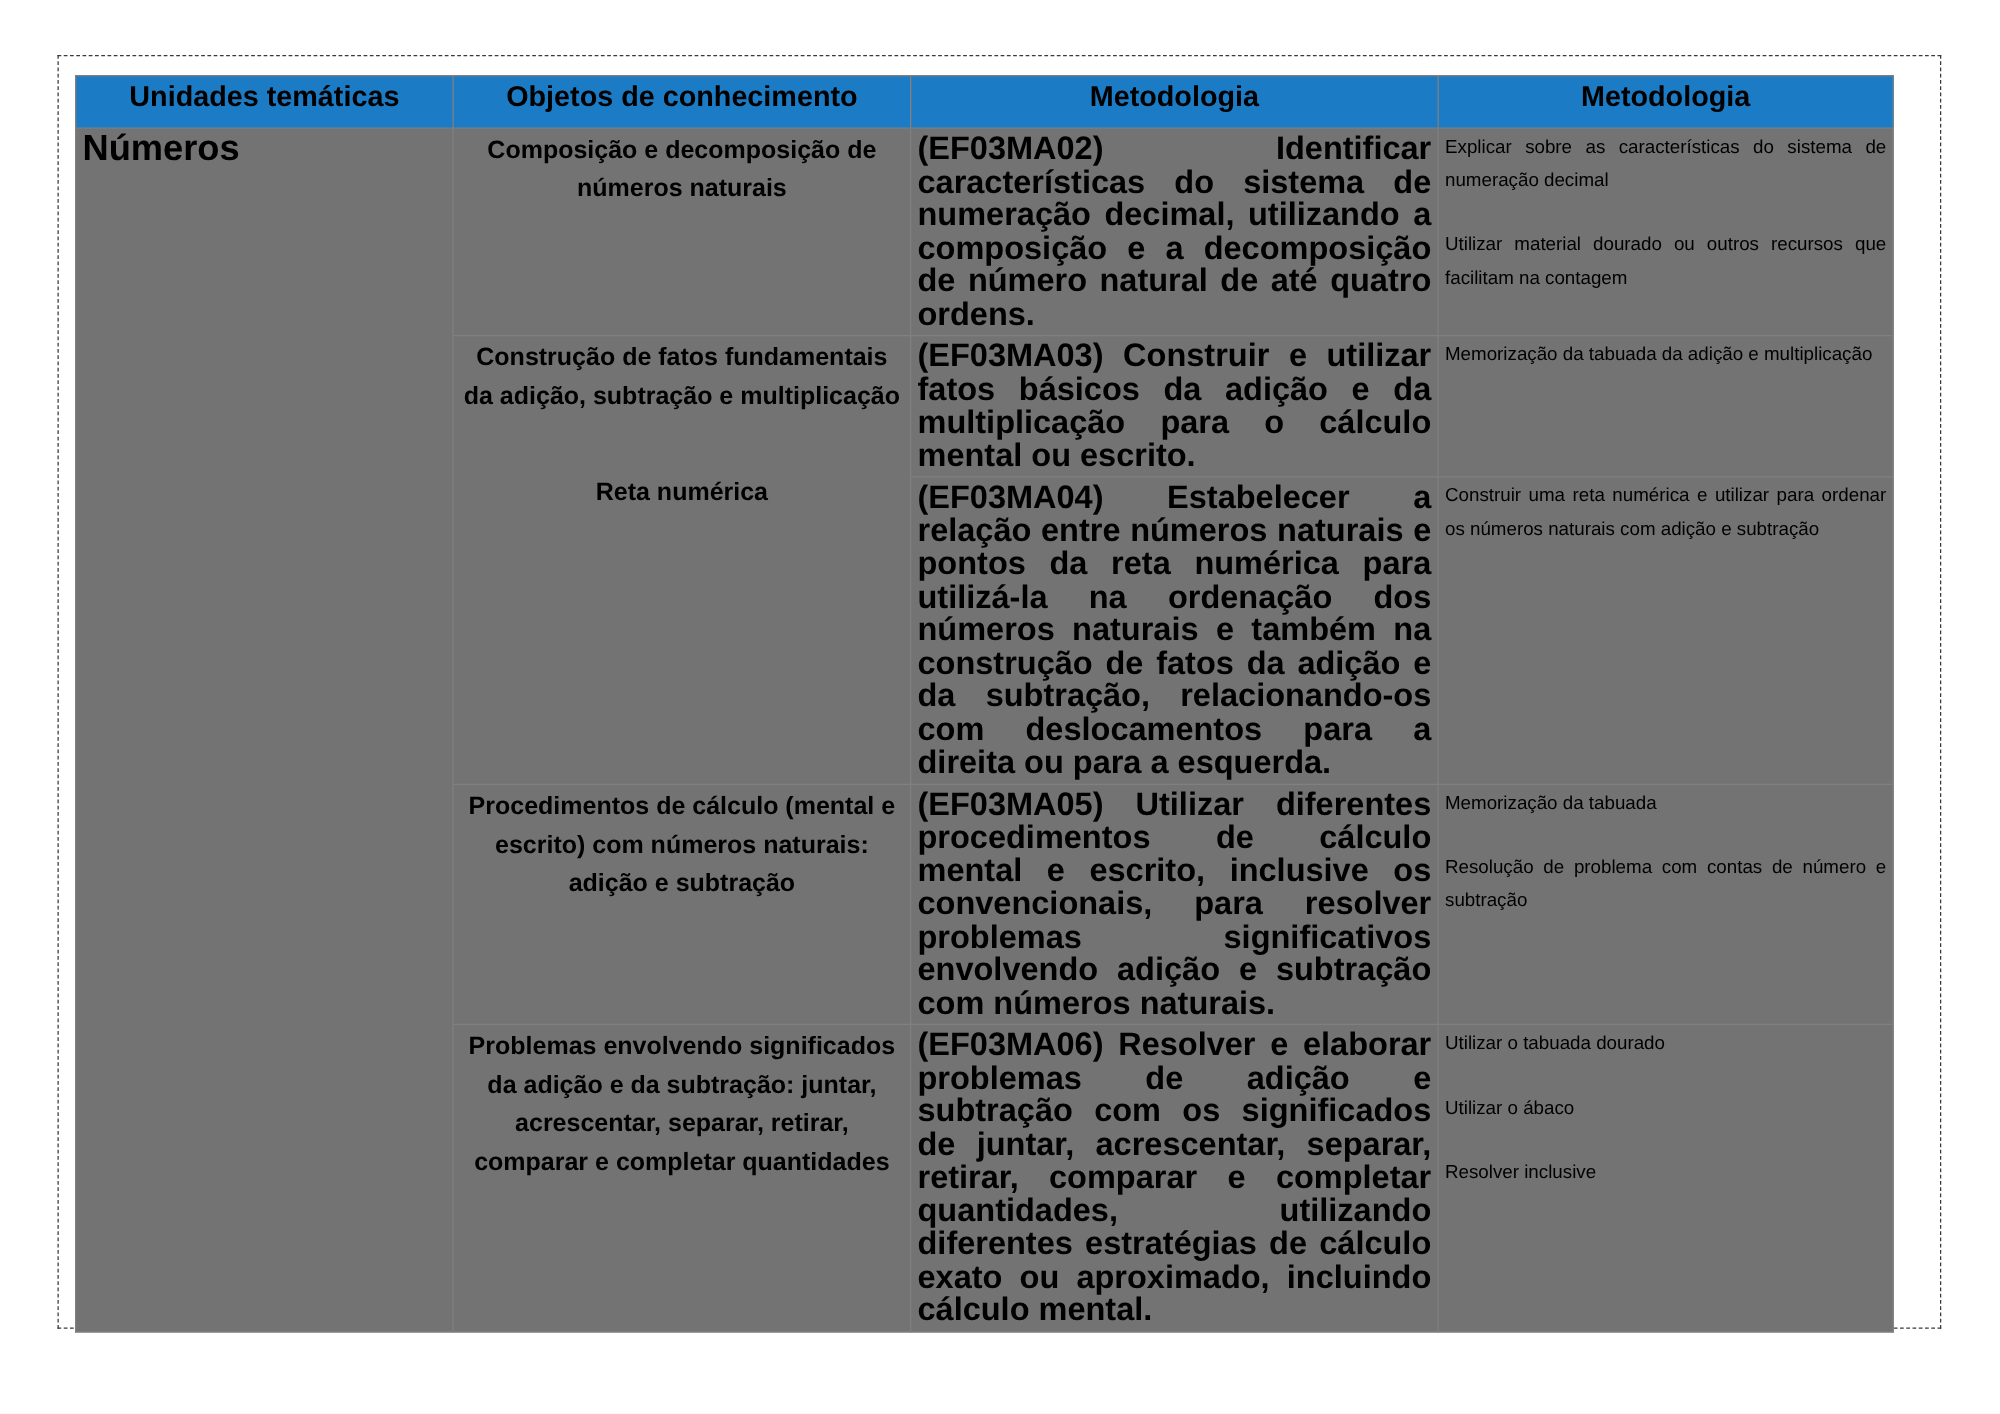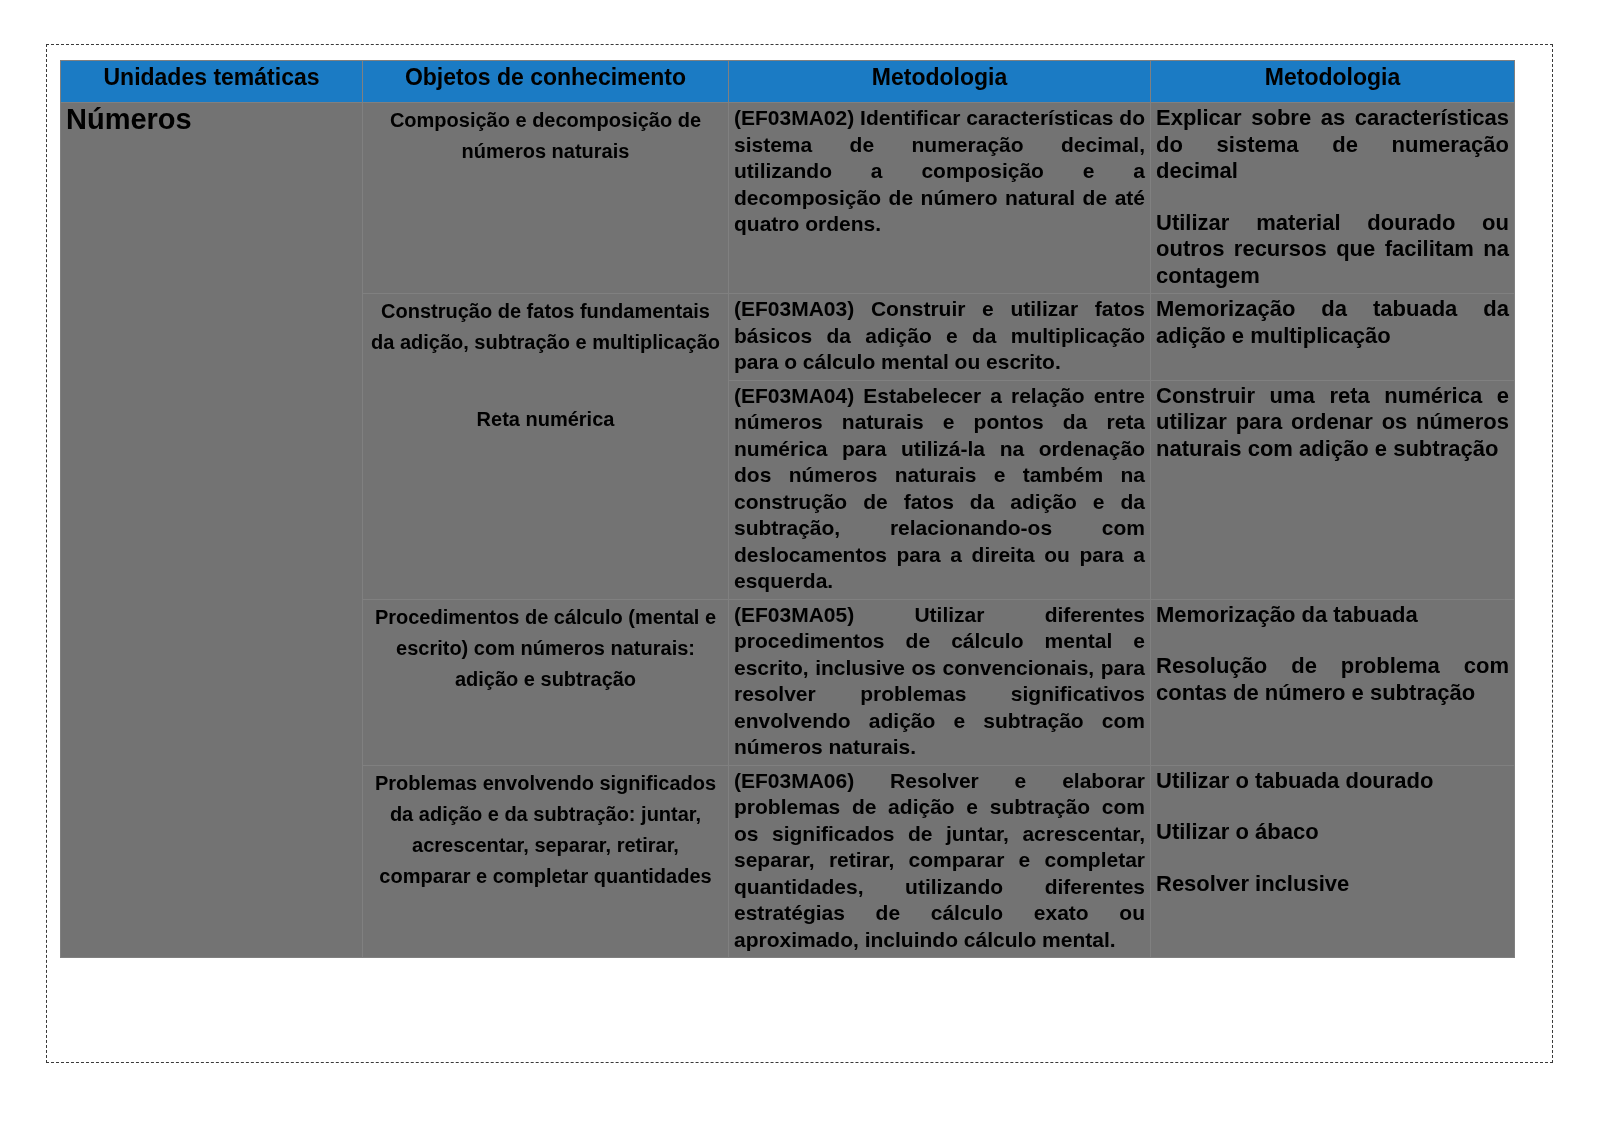--- a/index.html
+++ b/index.html
@@ -82,33 +82,33 @@
     font-size: 20px;
     line-height: 31px;
     text-align: center;
     padding-top: 6px;
     padding-left: 8px;
     padding-right: 8px;
   }
 
   td.habilidades {
     font-weight: bold;
-    font-size: 21px;
+    font-size: 26px;
     line-height: 26.5px;
     text-align: justify;
     text-align-last: left;
     padding-top: 4px;
     padding-left: 7px;
     padding-right: 6px;
     hyphens: none;
   }
 
   td.metodologia {
-    font-weight: bold;
-    font-size: 22px;
+    font-weight: normal;
+    font-size: 15px;
     line-height: 26.5px;
     text-align: justify;
     text-align-last: left;
     padding-top: 4px;
     padding-left: 9px;
     padding-right: 7px;
     margin-left: 17px;
   }
 
   td.metodologia p {

